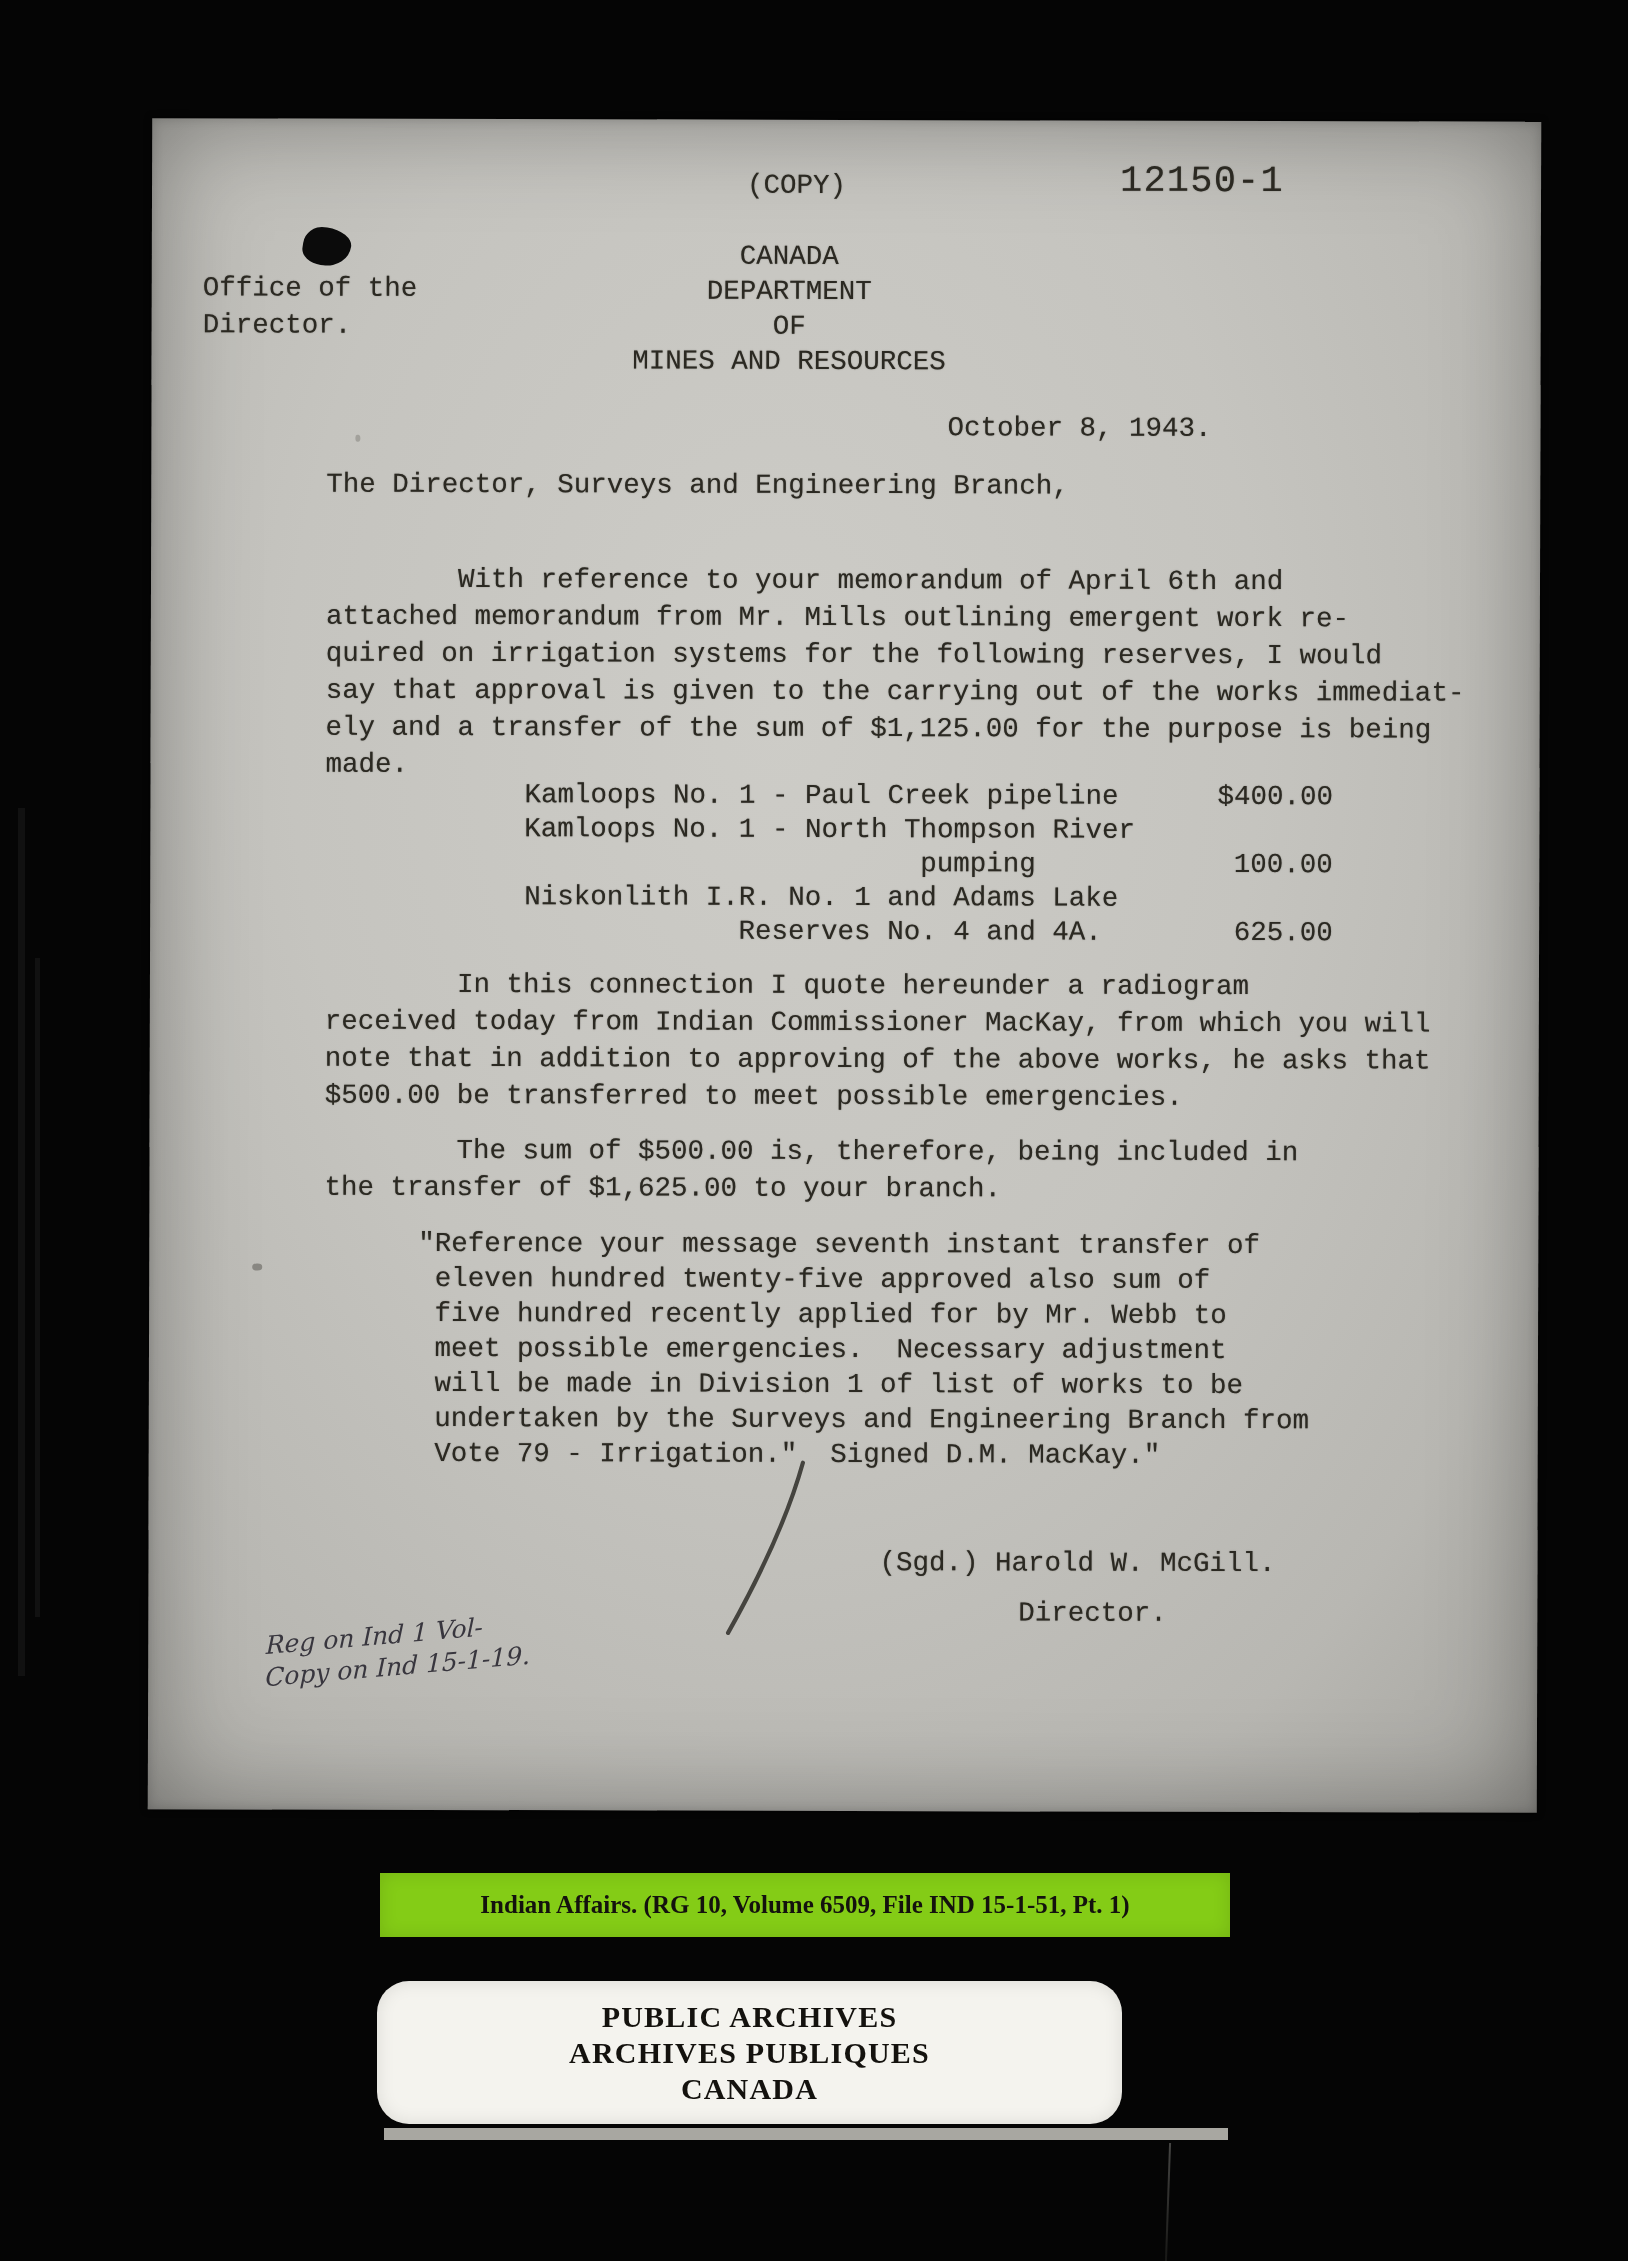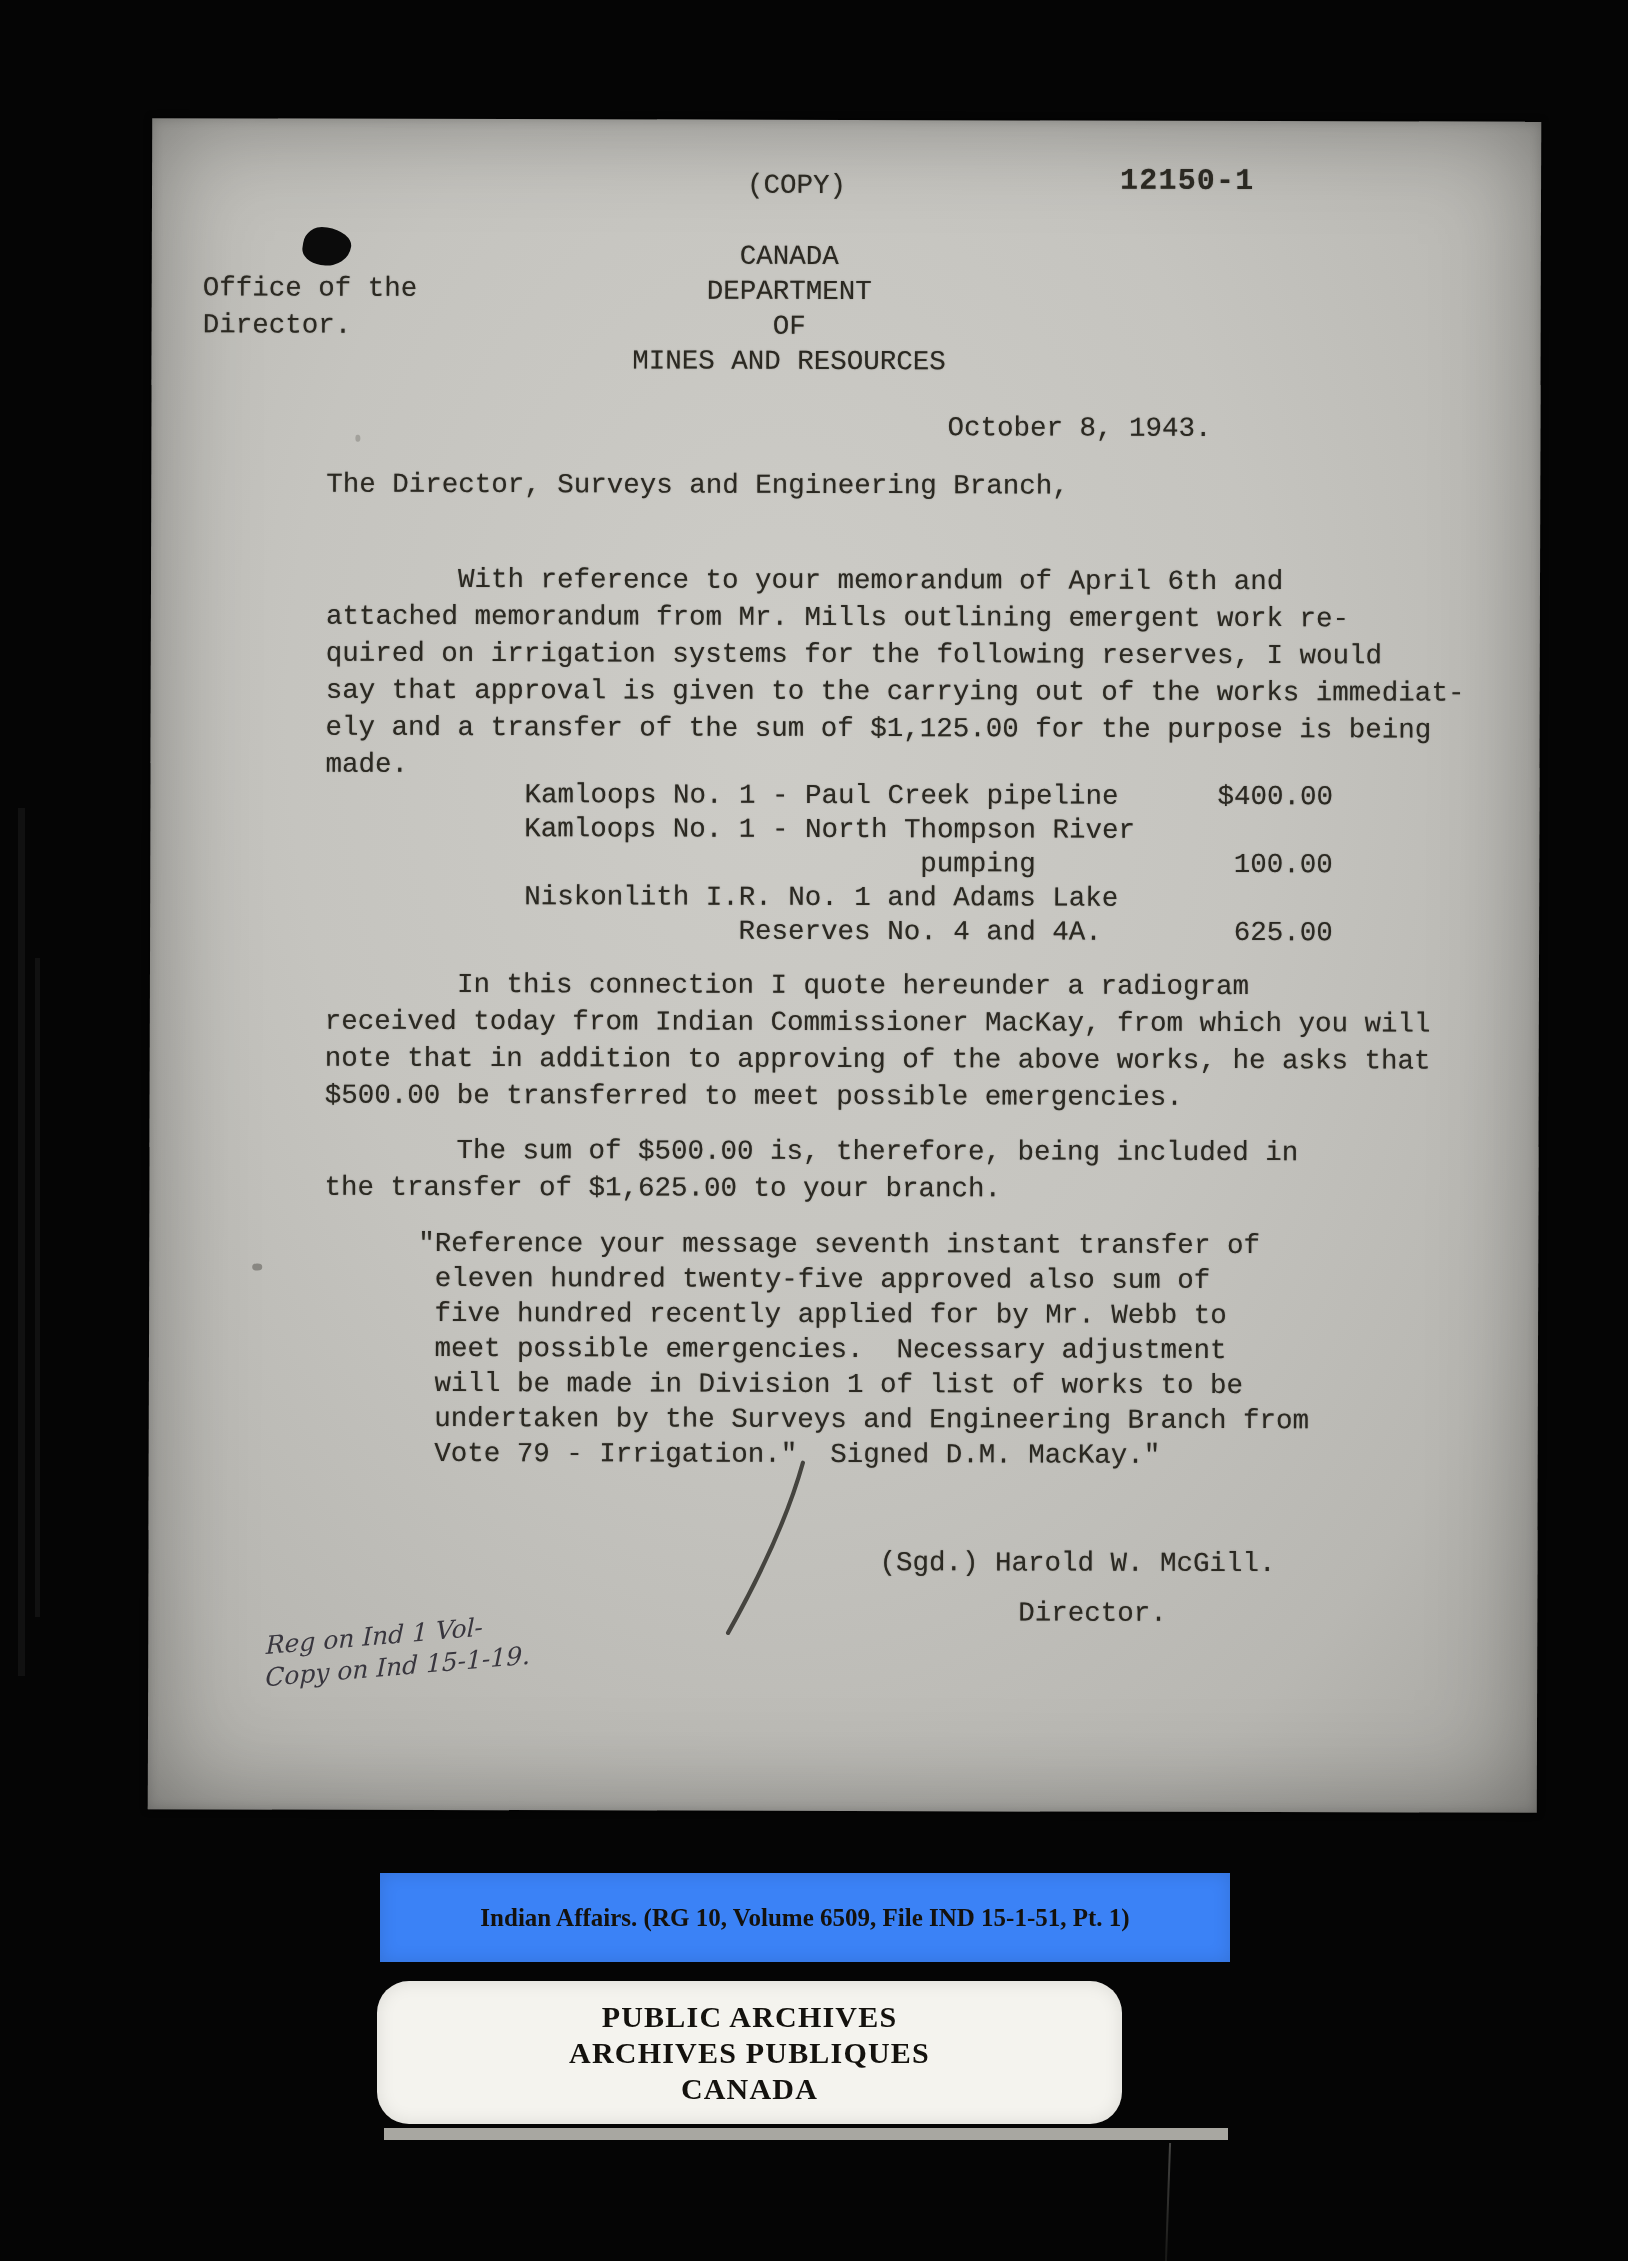--- a/index.html
+++ b/index.html
@@ -30,21 +30,21 @@
   .typed {
     position: absolute;
     font-family: "Liberation Mono", "DejaVu Sans Mono", monospace;
     font-size: 27.5px;
     line-height: 37px;
     color: #2b2922;
     white-space: pre;
     text-shadow: 0 0 1.2px rgba(43,41,34,0.55);
   }
   .copy-label    { left: 595px;  top: 47px; }
-  .file-number   { left: 968px; top: 42px; font-size: 30px; font-weight: bold; letter-spacing: 1.2px; }
+  .file-number   { left: 968px; top: 42px; font-size: 37px; font-weight: normal; letter-spacing: 1.2px; }
   .office-block  { left: 51px;   top: 151px; }
   .dept-block    { left: 458px;  top: 119px; width: 359px; text-align: center; line-height: 35px; }
   .branch-block  { left: 972px; top: 155px; width: 240px; text-align: center; }
   .date-line     { left: 796px; top: 289px; }
   .salutation    { left: 175px;  top: 347px; }
   .para1         { left: 175px;  top: 442px; }
   .table-block   { left: 374px;  top: 659px; line-height: 34px; }
   .para2         { left: 175px;  top: 847px; }
   .para3         { left: 175px;  top: 1013px; }
   .quote-block   { left: 269px;  top: 1107px; line-height: 35px; }
@@ -83,22 +83,22 @@
   .speck-2 { left: 204px; top: 316px;  width: 4.8px;  height: 7.2px; opacity: 0.5; }
   
   .label-strip {
     position: absolute;
     display: flex;
     align-items: center;
     justify-content: center;
   }
   .strip1 {
     left: 380px; top: 1873px;
-    width: 850px; height: 89px;
-    background: #3b82f6;
+    width: 850px; height: 64px;
+    background: #84cc16;
     box-shadow: inset 0 0 18px rgba(0,0,0,0.12);
   }
   .strip1-text {
     font-family: "Liberation Serif", serif;
     font-weight: bold;
     font-size: 25px;
     color: #14120e;
   }
   .strip2 {
     left: 377px; top: 1981px;

